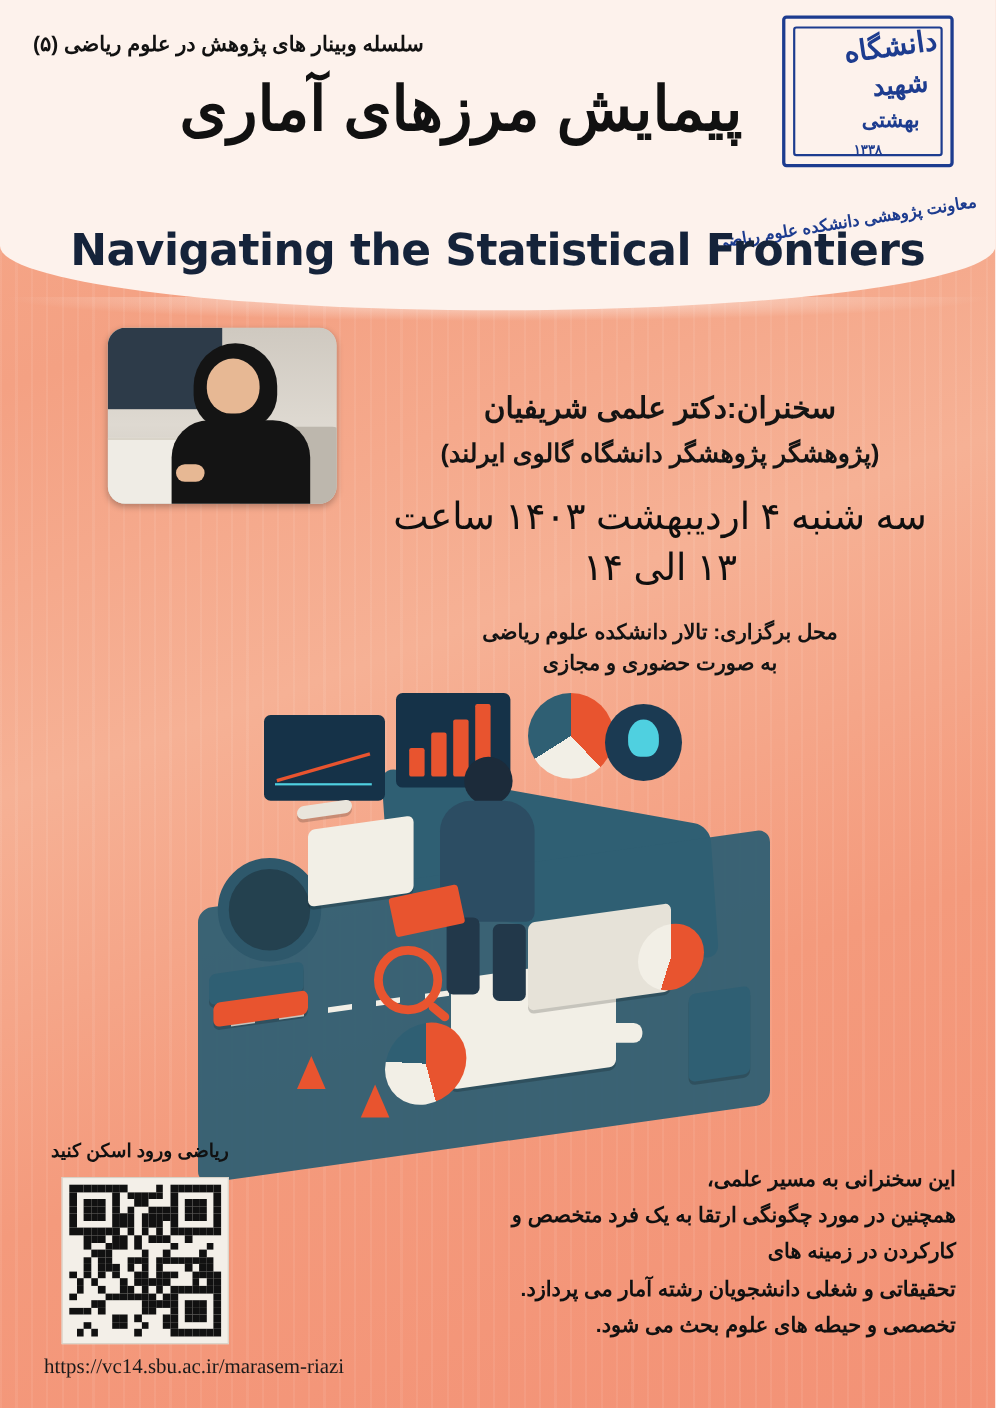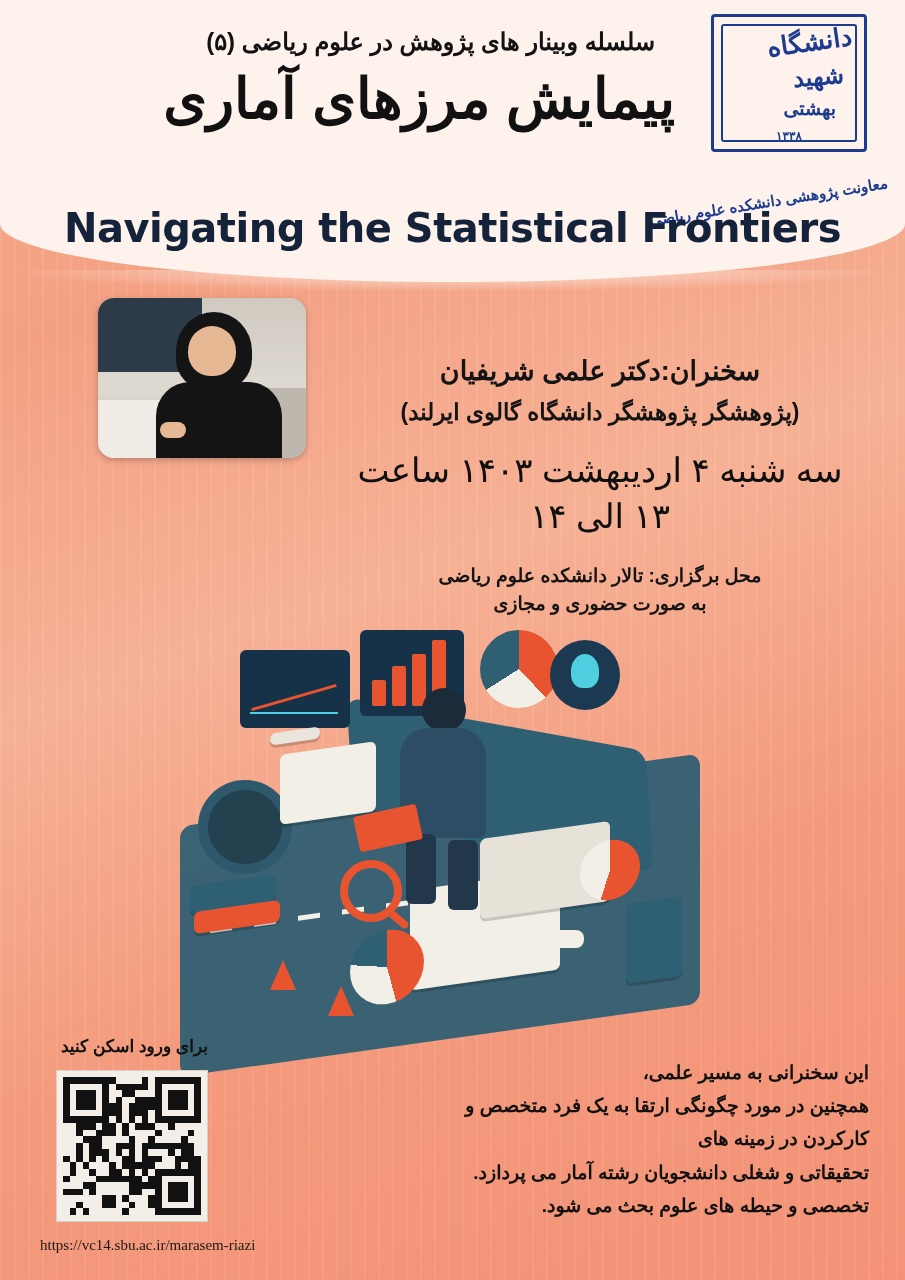--- a/index.html
+++ b/index.html
@@ -95,23 +95,23 @@
     transform-origin: right bottom;
     white-space: nowrap;
   }
 
   
   .series-line {
     position: absolute;
     top: 28px;
     right: 250px;
     left: 30px;
-    text-align: right;
+    text-align: left;
     color: #121212;
-    font-size: 24px;
+    font-size: 19px;
     font-weight: bold;
   }
   .title-fa {
     position: absolute;
     top: 66px;
     right: 230px;
     left: 20px;
     text-align: right;
     color: #111111;
     font-size: 56px;
@@ -347,21 +347,21 @@
     grid-template-rows: repeat(21, 1fr);
   }
   .qr-grid i { background: transparent; }
   .qr-grid i.on { background: #111; }
   .url {
     position: absolute;
     left: 40px;
     bottom: 26px;
     font-family: "Liberation Serif", serif;
     direction: ltr;
-    font-size: 15px;
+    font-size: 19px;
     color: #1a1a1a;
   }
 
   
   .abstract {
     position: absolute;
     right: 36px;
     bottom: 58px;
     width: 430px;
     text-align: right;
@@ -456,21 +456,21 @@
 
     <div class="cone" style="left:120px; top:330px;"></div>
     <div class="cone" style="left:178px; top:356px;"></div>
     <div class="car" style="left:390px; top:300px;"></div>
     <div class="panel" style="left:476px; top:270px; width:56px; height:80px; background:#2f5f73;"></div>
     <div class="panel" style="left:40px; top:250px; width:86px; height:28px; background:#2f5f73;"></div>
     <div class="panel" style="left:44px; top:276px; width:86px; height:22px; background:#e8542f;"></div>
   </div>
 
   <div class="qr-wrap">
-    <div class="qr-label">برای ورود اسکن کنید</div>
+    <div class="qr-label">ریاضی ورود اسکن کنید</div>
     <div class="qr">
       <div class="qr-grid" id="qr-grid">
           <i class="on"></i>
           <i class="on"></i>
           <i class="on"></i>
           <i class="on"></i>
           <i class="on"></i>
           <i class="on"></i>
           <i class="on"></i>
           <i></i>

